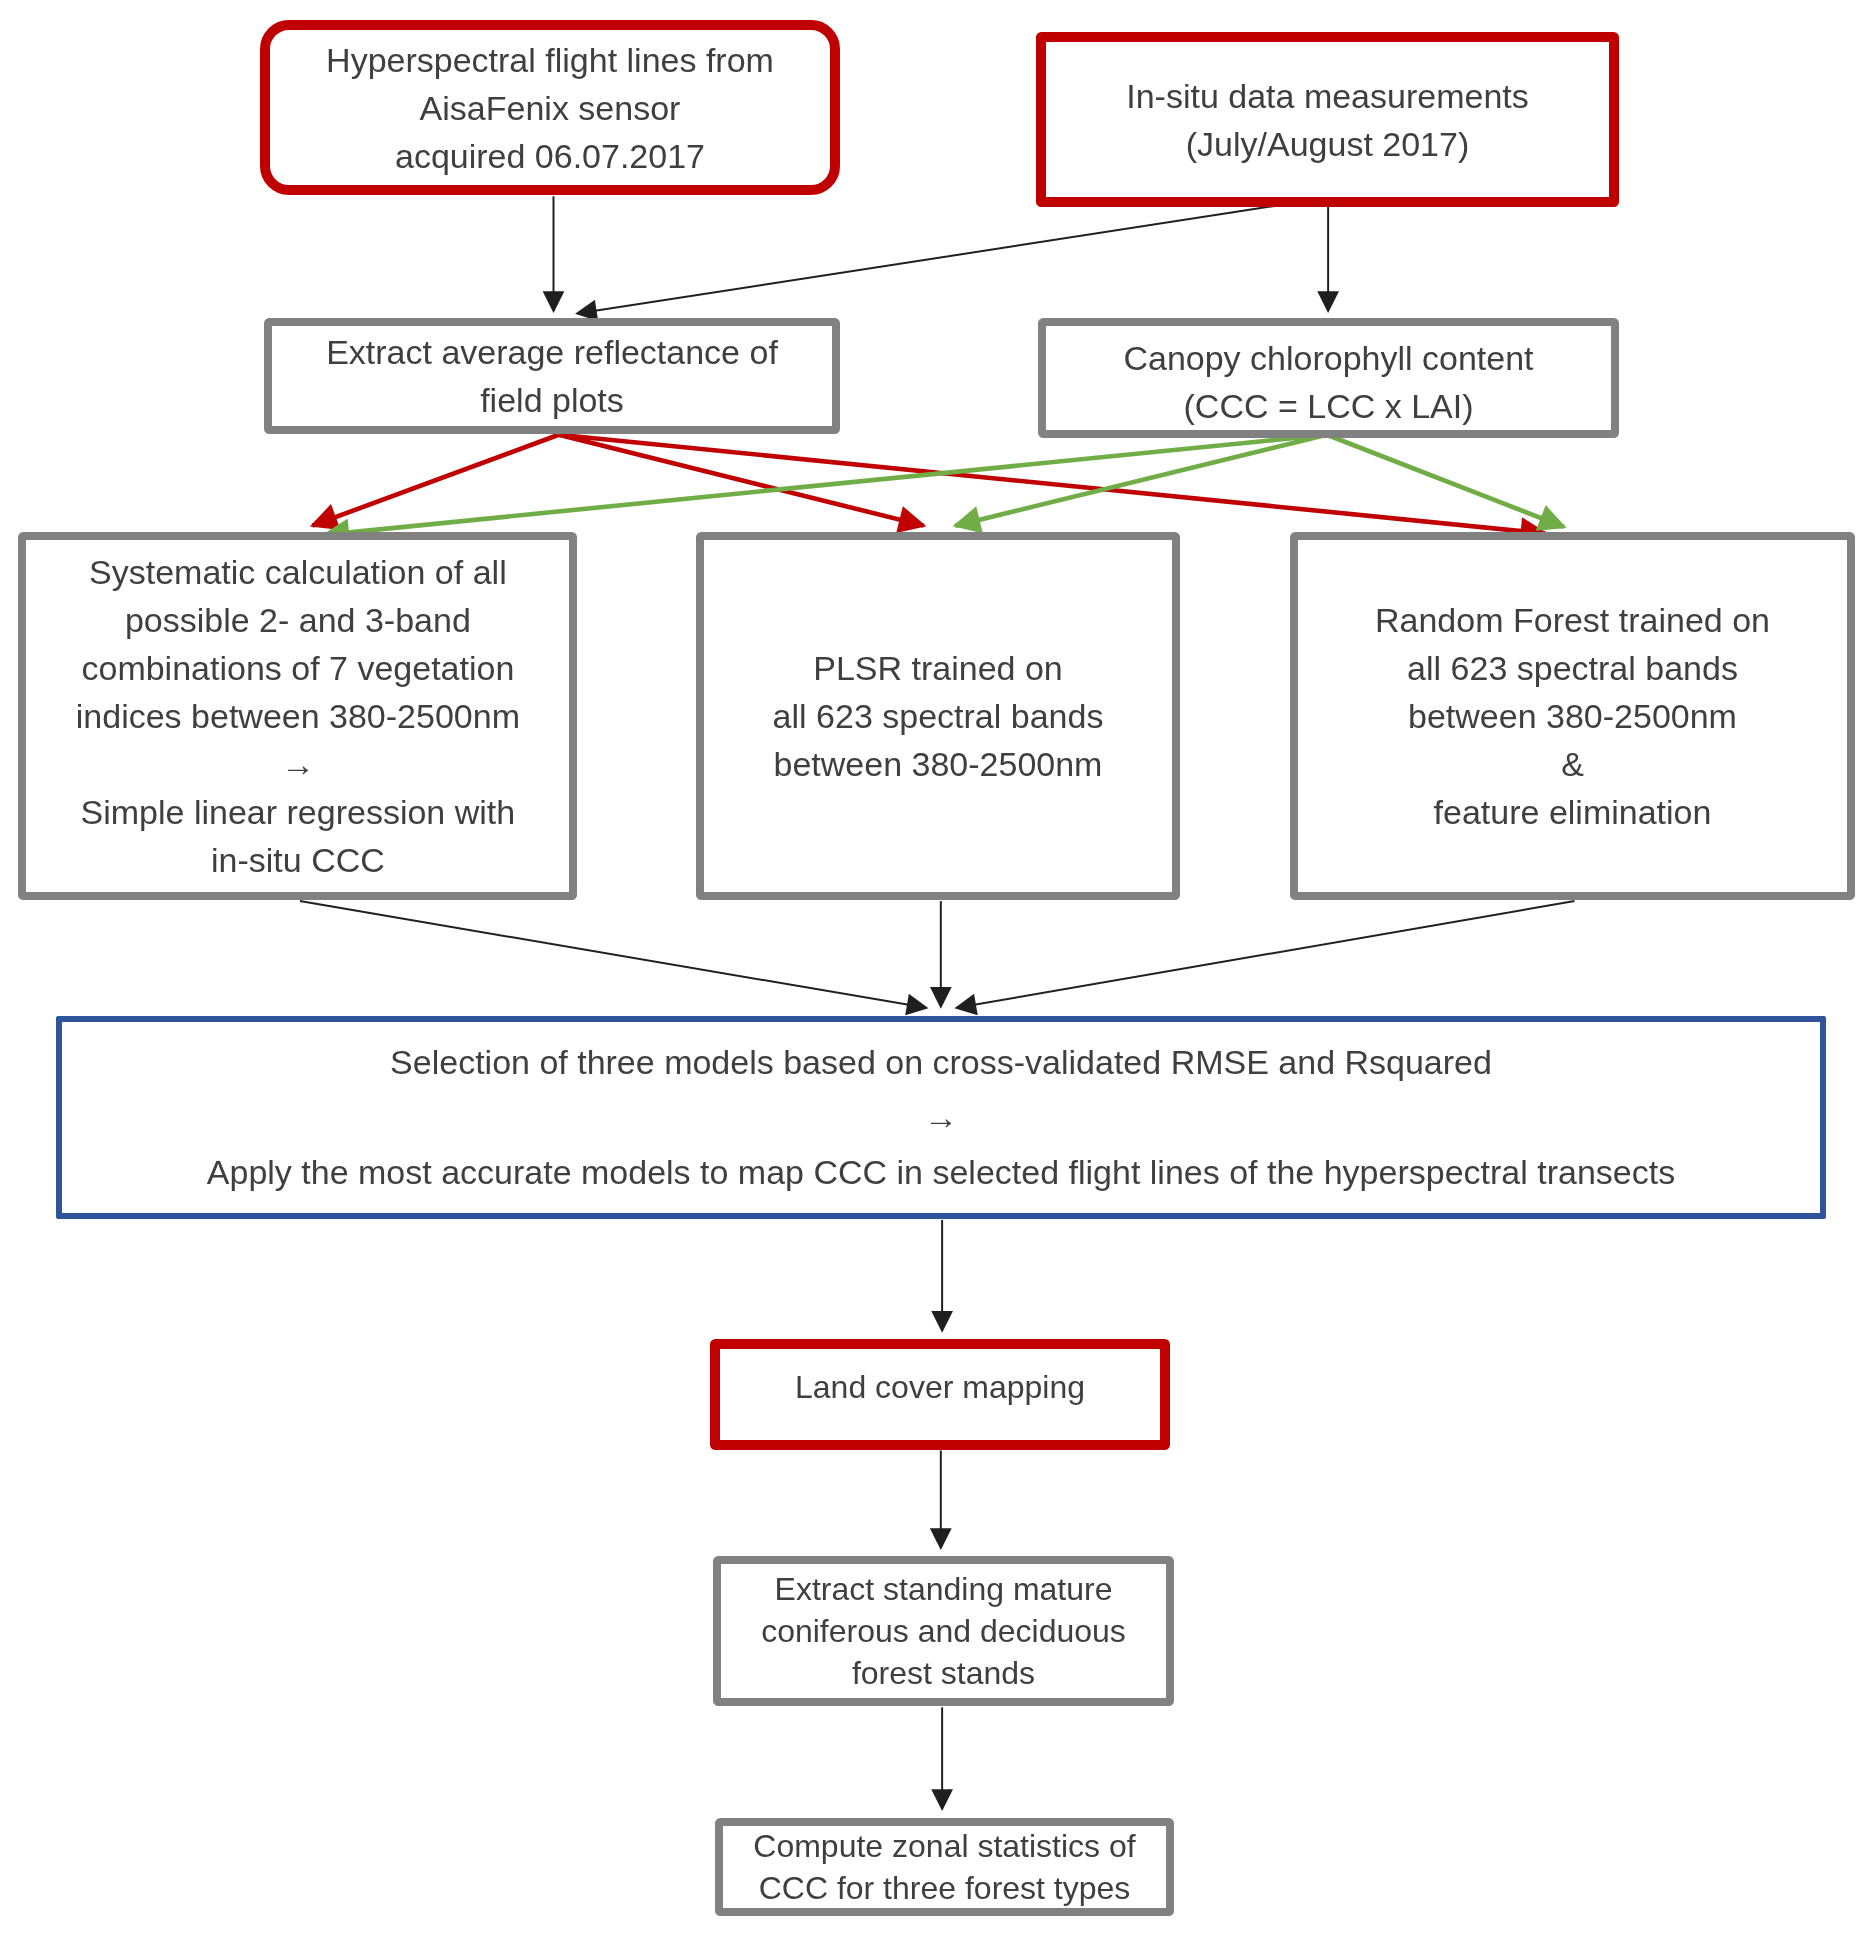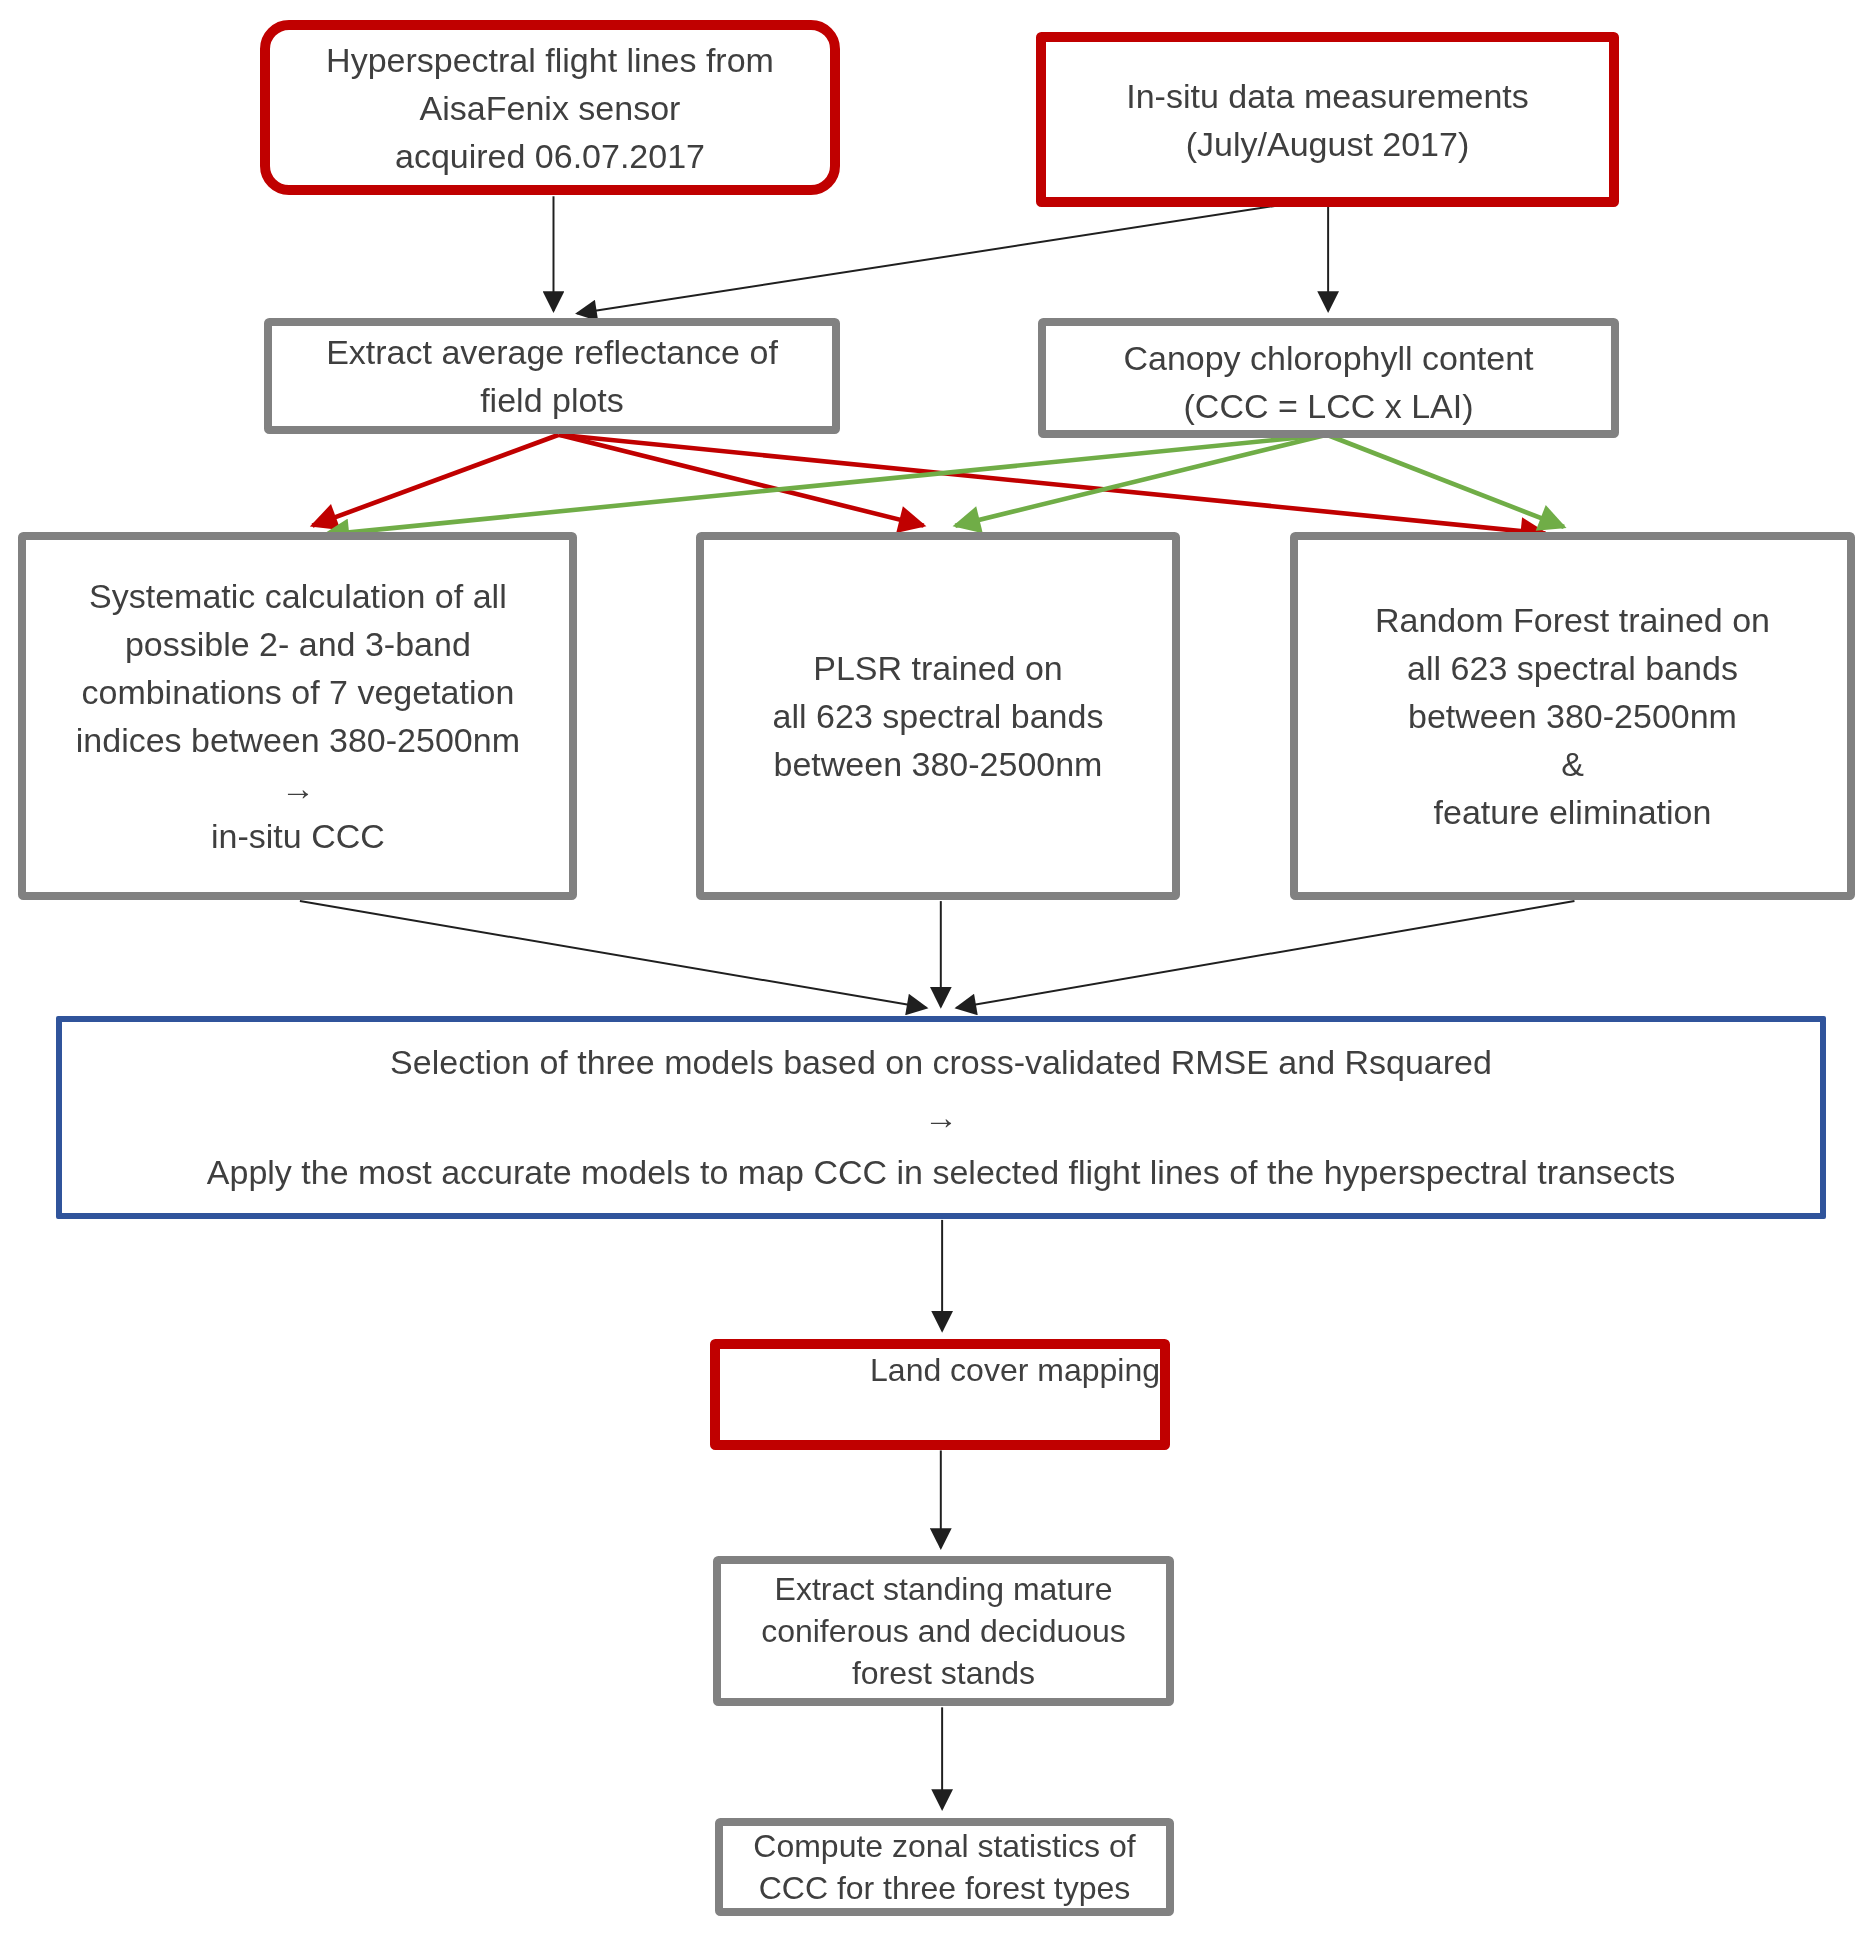--- a/index.html
+++ b/index.html
@@ -37,21 +37,21 @@
     text-align:center;
     border-radius:5.3px;
   }
   .b-red{border:10.5px solid var(--red);}
   .b-gray{border:8px solid var(--gray);}
   .b-blue{border:6.6px solid var(--blue);border-radius:2px;}
   .fs-lg{font-size:34px;line-height:48px;}
   .fs-blue{font-size:34px;line-height:55px;}
   .fs-md{font-size:32px;line-height:42px;}
   .line{width:100%;}
-  .top-align{justify-content:flex-start;text-align:right;}
+  .top-align{justify-content:flex-start;padding-top:17px;}
 </style>
 </head>
 <body>
 
 <div class="canvas">
 
   <svg class="connector-layer" viewBox="0 0 2849 2968" xmlns="http://www.w3.org/2000/svg">
     <defs>
       <marker id="mBlack" viewBox="0 0 10 10" refX="9" refY="5" markerWidth="13" markerHeight="11" orient="auto">
         <path d="M0,0 L10,5 L0,10 z" fill="#1f1f1f"></path>
@@ -105,20 +105,21 @@
     <div class="line">Canopy chlorophyll content</div>
     <div class="line">(CCC = LCC x LAI)</div>
   </div>
 
   <div class="box b-gray fs-lg" style="left:18.4px;top:532px;width:559px;height:368px;">
     <div class="line">Systematic calculation of all</div>
     <div class="line">possible 2- and 3-band</div>
     <div class="line">combinations of 7 vegetation</div>
     <div class="line">indices between 380-2500nm</div>
     <div class="line">→</div>
+    <div class="line">Simple linear regression with</div>
     <div class="line">in-situ CCC</div>
   </div>
 
   <div class="box b-gray fs-lg" style="left:696px;top:532px;width:484px;height:368px;">
     <div class="line">PLSR trained on</div>
     <div class="line">all 623 spectral bands</div>
     <div class="line">between 380-2500nm</div>
   </div>
 
   <div class="box b-gray fs-lg" style="left:1290px;top:532px;width:565px;height:368px;">

